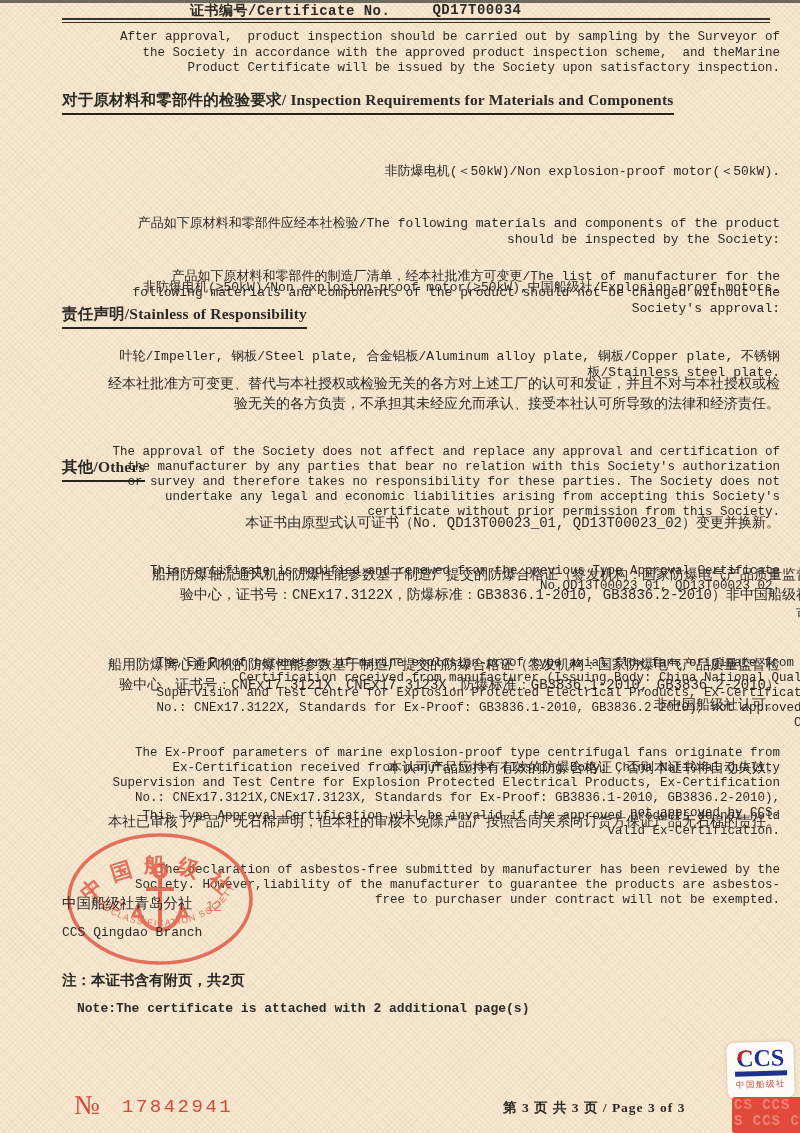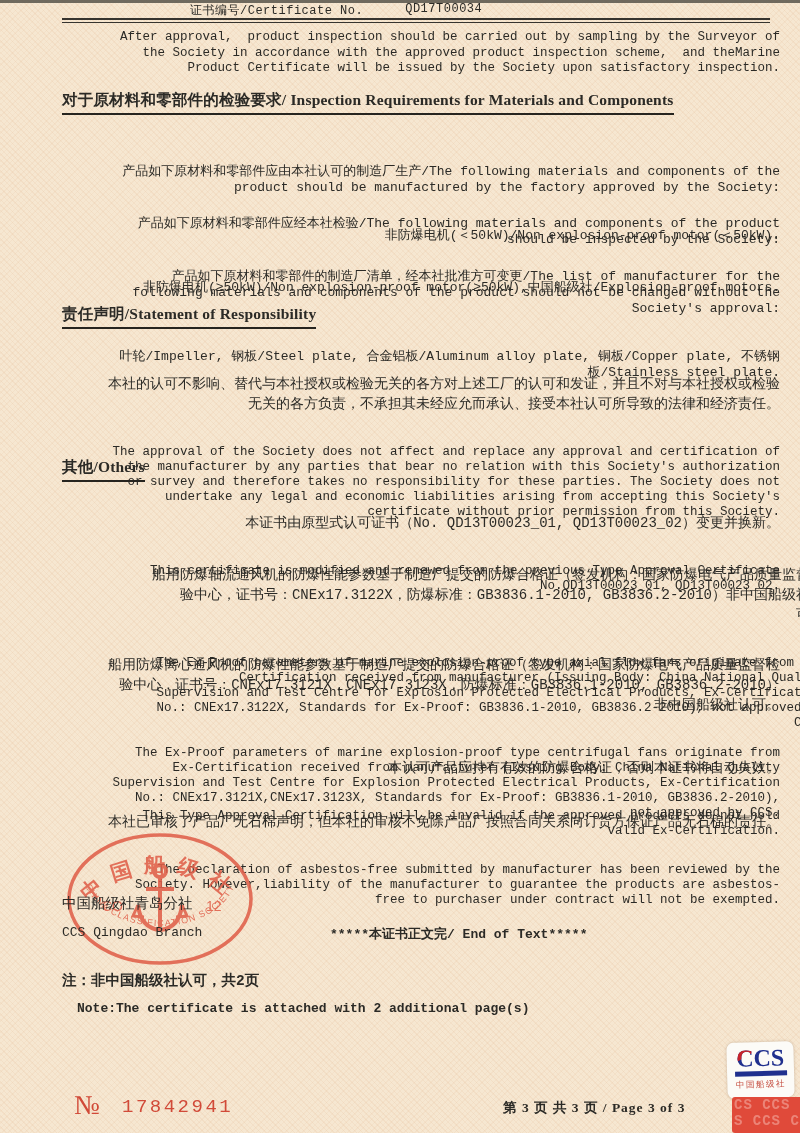--- a/index.html
+++ b/index.html
@@ -8,21 +8,21 @@
     position:relative; width:800px; height:1133px; overflow:hidden;
     background-color:#f6e7d1;
     background-image:
       repeating-linear-gradient(45deg, rgba(228,185,148,0.18) 0 1px, transparent 1px 4px),
       repeating-linear-gradient(-45deg, rgba(228,185,148,0.14) 0 1px, transparent 1px 4px);
     font-family:"Liberation Mono","DejaVu Sans Mono",monospace;
     color:#2b2a26;
   }
   .abs { position:absolute; }
   #top-strip { top:0; left:0; width:800px; height:3px; background:#57534a; opacity:.85; }
-  #header-row { top:2px; left:190px; display:flex; gap:42px; font-size:12px; font-weight:normal; letter-spacing:.5px;justify-content:flex-end; }
+  #header-row { top:2px; left:190px; display:flex; gap:42px; font-size:14px; font-weight:bold; letter-spacing:.5px;justify-content:flex-end; }
   #rule { top:18px; left:62px; width:708px; height:5px;
           border-top:2px solid #36342f; border-bottom:1px solid #36342f; }
   .body-block { left:108px; width:672px; font-size:12.5px; line-height:15.5px; white-space:pre-wrap;text-align:right; }
   .mix  { font-size:13px; line-height:16px; }
   .zh   { font-size:14px; line-height:20px; white-space:pre-wrap; }
   .en   { font-size:12.5px; line-height:15px; white-space:pre-wrap; }
   .heading {
     left:62px; font-family:"Liberation Serif","DejaVu Serif",serif;
     font-size:15.5px; font-weight:bold; letter-spacing:.2px;
     padding-bottom:2px; border-bottom:2.5px solid #26241f; white-space:nowrap;
@@ -82,35 +82,34 @@
     <span>证书编号/Certificate No.</span>
     <span>QD17T00034</span>
   </div>
   <div id="rule" class="abs"></div>
 
   <div id="intro" class="abs body-block">After approval,  product inspection should be carried out by sampling by the Surveyor of the Society in accordance with the approved product inspection scheme,  and theMarine Product Certificate will be issued by the Society upon satisfactory inspection.</div>
 
   <div id="h1" class="abs heading">对于原材料和零部件的检验要求/ Inspection Requirements for Materials and Components</div>
 
   <div id="ip1" class="abs body-block mix">
-    <div>产品如下原材料和零部件应由本社认可的制造厂生产/The following materials and components of the product should be manufactured by the factory approved by the Society:</div>
     <div>非防爆电机(＜50kW)/Non explosion-proof motor(＜50kW).</div>
   </div>
   <div id="ip2" class="abs body-block mix">
     <div>产品如下原材料和零部件应经本社检验/The following materials and components of the product should be inspected by the Society:</div>
     <div>非防爆电机(≥50kW)/Non explosion-proof motor(≥50kW),中国船级社/Explosion-proof motors.</div>
   </div>
   <div id="ip3" class="abs body-block mix">
     <div>产品如下原材料和零部件的制造厂清单，经本社批准方可变更/The list of manufacturer for the following materials and components of the product should not be changed without the Society's approval:</div>
     <div>叶轮/Impeller, 钢板/Steel plate, 合金铝板/Aluminum alloy plate, 铜板/Copper plate, 不锈钢板/Stainless steel plate.</div>
   </div>
 
-  <div id="h2" class="abs heading">责任声明/Statement of Responsibility</div>
+  <div id="h2" class="abs heading">责任声明/Stainless of Responsibility</div>
   <div id="resp" class="abs body-block">
-    <div class="zh">本社的认可不影响、替代与本社授权或检验无关的各方对上述工厂的认可和发证，并且不对与本社授权或检验无关的各方负责，不承担其未经应允而承认、接受本社认可所导致的法律和经济责任。</div>
+    <div class="zh">经本社批准方可变更、替代与本社授权或检验无关的各方对上述工厂的认可和发证，并且不对与本社授权或检验无关的各方负责，不承担其未经应允而承认、接受本社认可所导致的法律和经济责任。</div>
     <div class="en">The approval of the Society does not affect and replace any approval and certification of the manufacturer by any parties that bear no relation with this Society's authorization or survey and therefore takes no responsibility for these parties. The Society does not undertake any legal and economic liabilities arising from accepting this Society's certificate without prior permission from this Society.</div>
   </div>
 
   <div id="h3" class="abs heading">其他/Others</div>
 
   <div id="op1" class="abs body-block">
     <div class="zh">本证书由原型式认可证书（No. QD13T00023_01, QD13T00023_02）变更并换新。</div>
     <div class="en">This certificate is modified and renewed from the previous Type Approval Certificate No.QD13T00023_01, QD13T00023_02.</div>
   </div>
   <div id="op2" class="abs body-block">
@@ -149,23 +148,22 @@
       <line x1="96" y1="46" x2="96" y2="96"></line>
       <line x1="82" y1="58" x2="110" y2="58"></line>
       <path d="M 74,74 C 76,92 86,98 96,99 C 106,98 116,92 118,74"></path>
       <path d="M 74,74 l -5,11 l 11,1" stroke-width="3"></path>
       <path d="M 118,74 l 5,11 l -11,1" stroke-width="3"></path>
     </g>
   </svg>
 
   <div id="branch-zh" class="abs">中国船级社青岛分社</div>
   <div id="branch-en" class="abs">CCS Qingdao Branch</div>
-  <div id="eot" class="abs">*****本证书正文完/ End of Text*****</div>
 
-  <div id="note-zh" class="abs">注：非中国船级社认可，共2页</div>
+  <div id="note-zh" class="abs">注：本证书含有附页，共2页</div>
   <div id="note-en" class="abs">Note:The certificate is attached with 2 additional page(s)</div>
 
   <div id="no-symbol" class="abs">№</div>
   <div id="serial" class="abs">17842941</div>
   <div id="footer-page" class="abs">第 3 页 共 3 页 / Page 3 of 3</div>
 
   <div id="ccs-sticker" class="abs">
     <span class="ccs-word">
       <span>CCS</span>
       <span class="red-layer">CCS</span>

